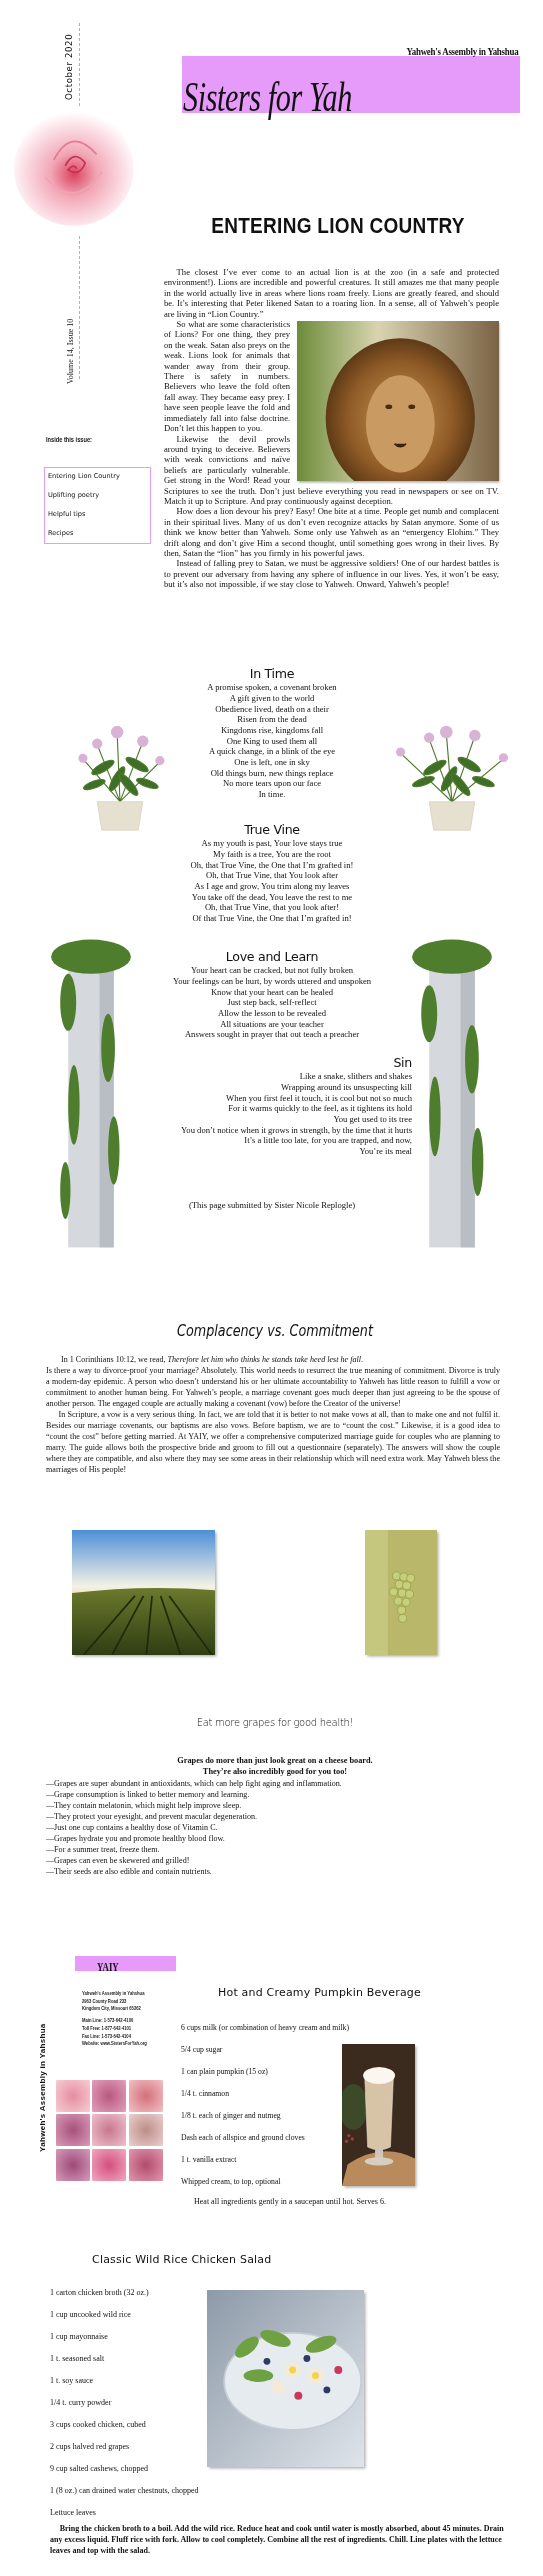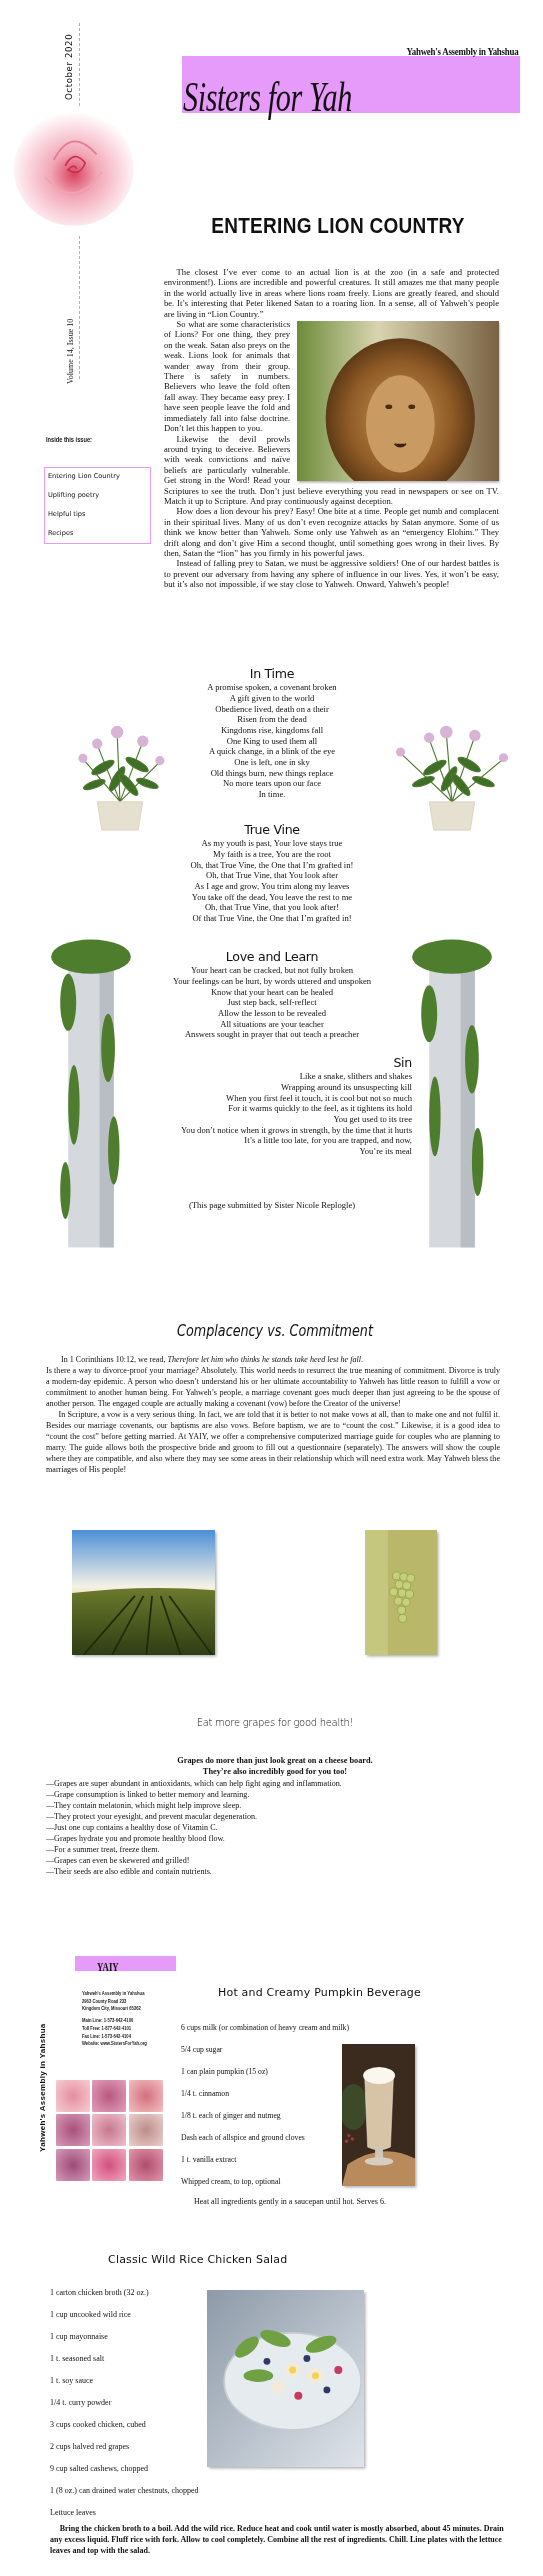--- a/index.html
+++ b/index.html
@@ -57,21 +57,21 @@
   .rose-grid { left: 56px; top: 2080px; width: 110px; display: grid; grid-template-columns: repeat(3, 34px); grid-auto-rows: 32px; gap: 2.3px; }
   .rose-cell { border-radius: 1.1px; }
 
   .recipe-title { font-family: "DejaVu Sans", sans-serif; font-size: 11px; letter-spacing: 0.2px; }
   .pumpkin-title { left: 218px; top: 1986px; }
   .ingredients { font-size: 7.7px; }
   .ingredients .ing { height: 22px; line-height: 11.4px; }
   .pumpkin-ings { left: 181px; top: 2022px; }
   .latte { left: 342px; top: 2044px; width: 73px; height: 142px; box-shadow: 1.7px 1.7px 2.9px rgba(0,0,0,0.35); }
   .pumpkin-instr { left: 186px; top: 2197px; font-size: 8px; margin-left: 8px; }
-  .salad-title { left: 92px; top: 2253px; margin-left: 16px; }
+  .salad-title { left: 92px; top: 2253px; }
   .salad-ings { left: 50px; top: 2287px; font-size: 8px; }
   .salad-ings .ing { height: 22px; }
   .salad-photo { left: 207px; top: 2290px; width: 157px; height: 177px; box-shadow: 1.7px 1.7px 2.9px rgba(0,0,0,0.35); }
   .salad-instr { left: 50px; top: 2523px; width: 454px; font-size: 8px; line-height: 11px; font-weight: bold; }
   .salad-instr p { text-indent: 9.7px; }
 </style>
 </head>
 <body>
 
 <div class="spine-dash" style="top:23px;height:83px;"></div>

